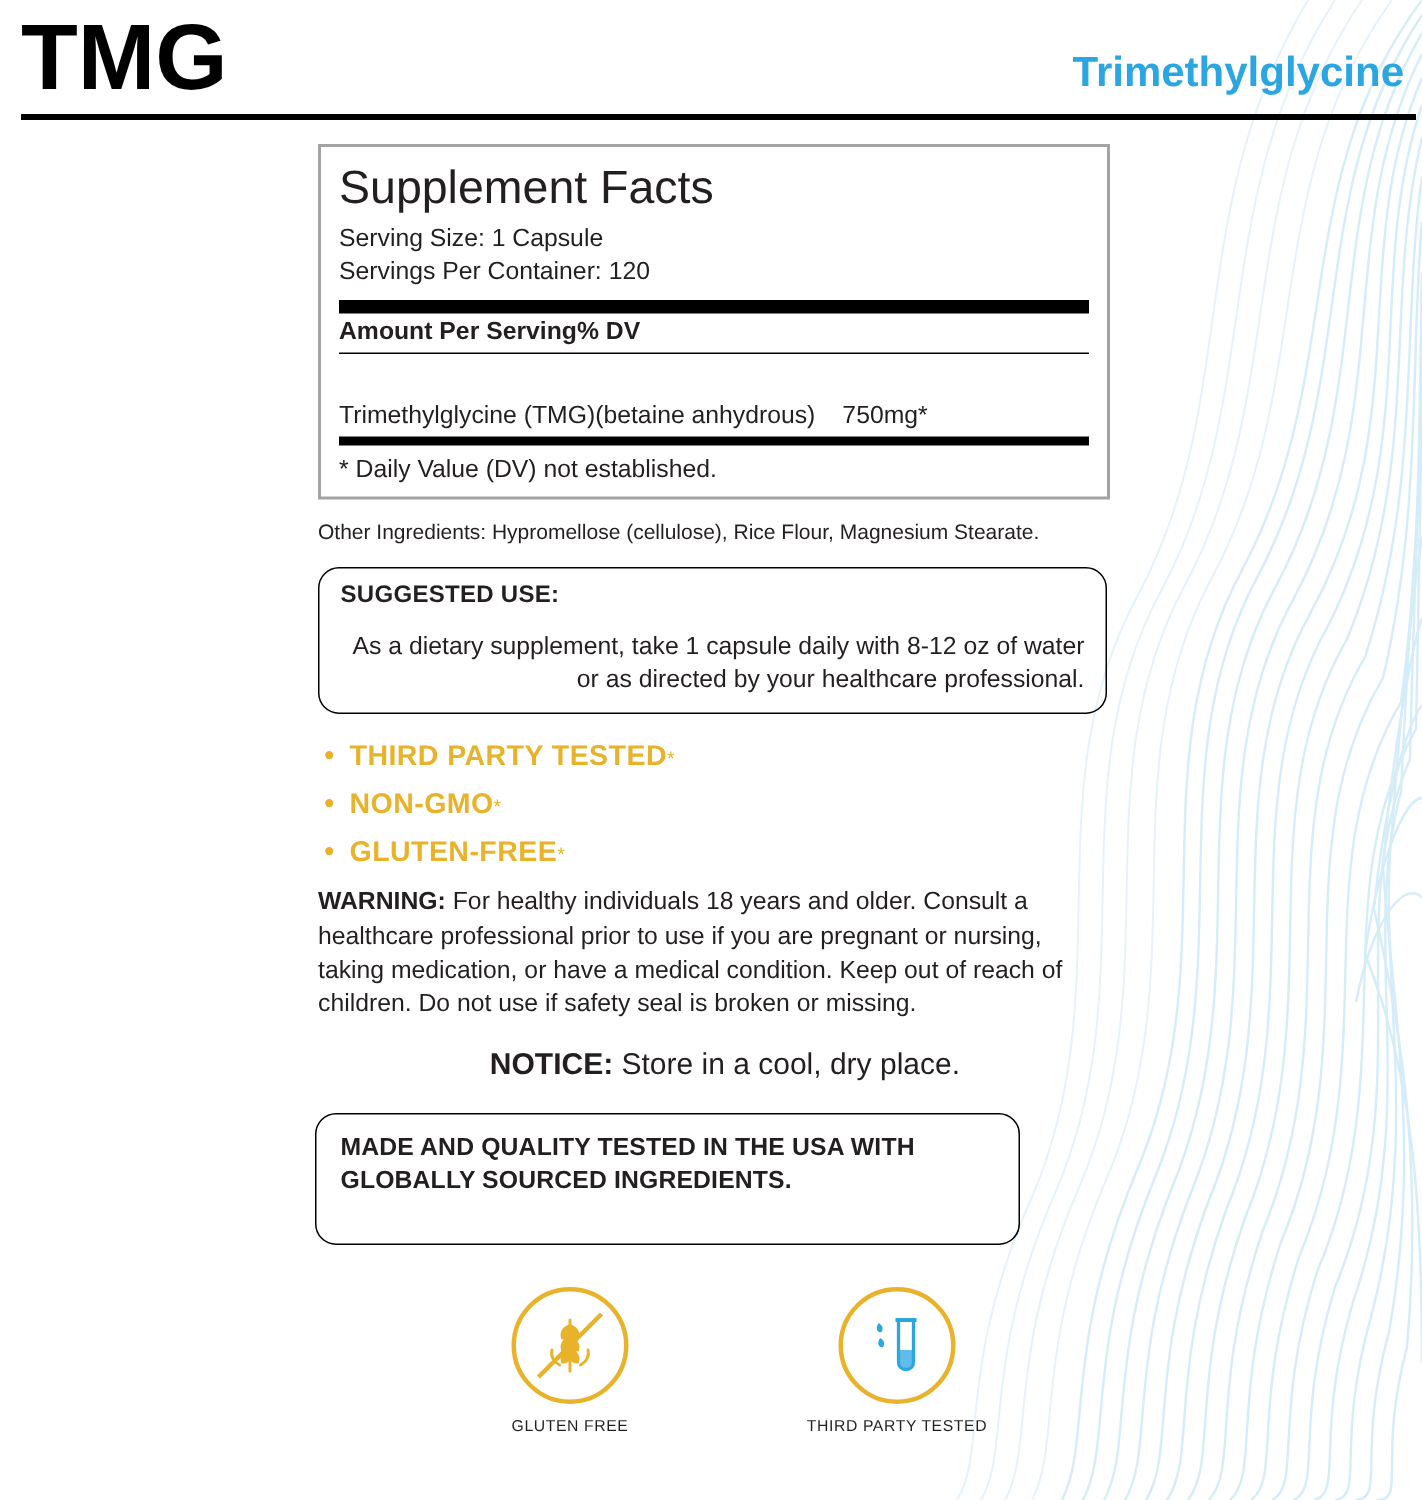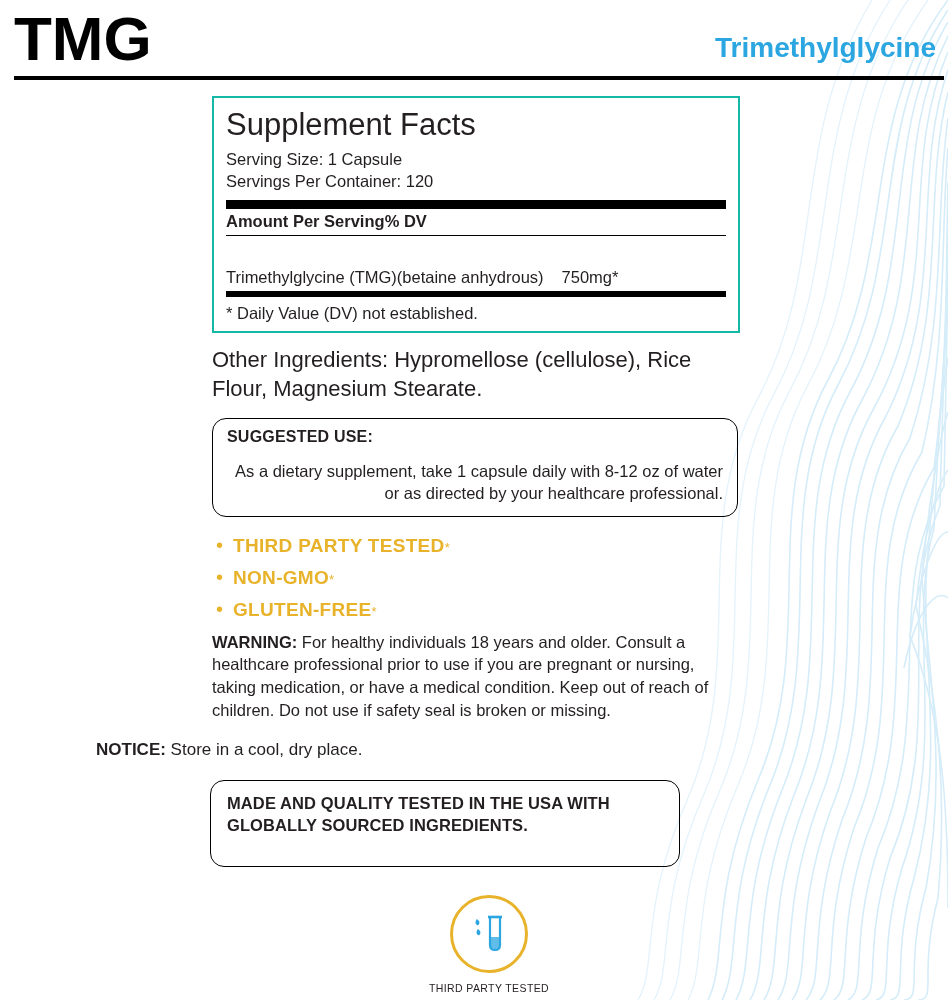--- a/index.html
+++ b/index.html
@@ -66,21 +66,21 @@
     padding: 16px 0 0 0;
   }
 
   .block {
     margin-left: 212px;
     width: 528px;
   }
 
   
   #supp-facts {
-    border: 2px solid #14b8a6;
+    border: 2px solid #a3a3a3;
     padding: 10px 12px 8px 12px;
     background: rgba(255,255,255,0.9);
   }
   #supp-facts-title {
     font-size: 31px;
     line-height: 1.1;
     margin-bottom: 6px;
   }
   .serving-line {
     font-size: 16.5px;
@@ -110,21 +110,21 @@
   .amount-name { }
   .amount-qty { margin-left: 18px; }
   .dv-cell { padding-right: 10px; }
   #daily-value-note {
     font-size: 16.5px;
     padding-top: 7px;
   }
 
   
   #other-ingredients {
-    font-size: 22px;
+    font-size: 14px;
     line-height: 1.35;
     margin-top: 12px;
     width: 500px;
   }
 
   
   #suggested-use {
     margin-top: 14px;
     border: 1.6px solid #000;
     border-radius: 14px;
@@ -175,23 +175,24 @@
   #warning {
     margin-top: 4px;
     margin-left: 212px;
     width: 520px;
     font-size: 16.5px;
     line-height: 1.38;
   }
   #warning b { font-weight: bold; }
   #notice {
     margin-top: 18px;
-    margin-left: 96px;
+    margin-left: 120px;
     width: 520px;
-    font-size: 17px;
+    font-size: 20px;
+    text-align: right;
   }
 
   
   #usa-box {
     margin-top: 20px;
     margin-left: 210px;
     width: 470px;
     border: 1.6px solid #000;
     border-radius: 14px;
     padding: 11px 16px 30px 16px;
@@ -331,20 +332,39 @@
     <b>NOTICE:</b><span> Store in a cool, dry place.</span>
   </div>
 
   <div id="usa-box">
     <div id="usa-text">MADE AND QUALITY TESTED IN THE USA WITH GLOBALLY SOURCED INGREDIENTS.</div>
   </div>
 
   <div id="badges">
 
 
+    <div class="badge">
+      <div class="badge-circle">
+        <svg width="62" height="62" viewBox="0 0 62 62">
+          <g stroke="#e8b32a" stroke-width="2" fill="none" stroke-linecap="round">
+            <line x1="31" y1="14" x2="31" y2="48"></line>
+            <path d="M31,18 C27,19 25,22 26,26 C30,26 32,23 31,18Z" fill="#e8b32a"></path>
+            <path d="M31,18 C35,19 37,22 36,26 C32,26 30,23 31,18Z" fill="#e8b32a"></path>
+            <path d="M31,26 C27,27 25,30 26,34 C30,34 32,31 31,26Z" fill="#e8b32a"></path>
+            <path d="M31,26 C35,27 37,30 36,34 C32,34 30,31 31,26Z" fill="#e8b32a"></path>
+            <path d="M31,34 C27,35 25,38 26,42 C30,42 32,39 31,34Z" fill="#e8b32a"></path>
+            <path d="M31,34 C35,35 37,38 36,42 C32,42 30,39 31,34Z" fill="#e8b32a"></path>
+            <path d="M24,44 C20,42 18,38 19,34"></path>
+            <path d="M38,44 C42,42 44,38 43,34"></path>
+          </g>
+          <line x1="10" y1="52" x2="52" y2="10" stroke="#e8b32a" stroke-width="3"></line>
+        </svg>
+      </div>
+      <div class="badge-caption">GLUTEN FREE</div>
+    </div>
 
     <div class="badge">
       <div class="badge-circle">
         <svg width="62" height="62" viewBox="0 0 62 62">
           <path d="M19,16 C17,18 17,21 19,22 C21,23 22,20 21,18 Z" fill="#2ba6e0"></path>
           <path d="M20,26 C18,28 18,31 20,32 C22,33 23,30 22,28 Z" fill="#2ba6e0"></path>
           <g stroke="#2ba6e0" stroke-width="2.2" fill="none">
             <path d="M32,14 L32,42 C32,45 34,47 37,47 C40,47 42,45 42,42 L42,14"></path>
             <line x1="30" y1="14" x2="44" y2="14" stroke-width="2.6"></line>
           </g>

